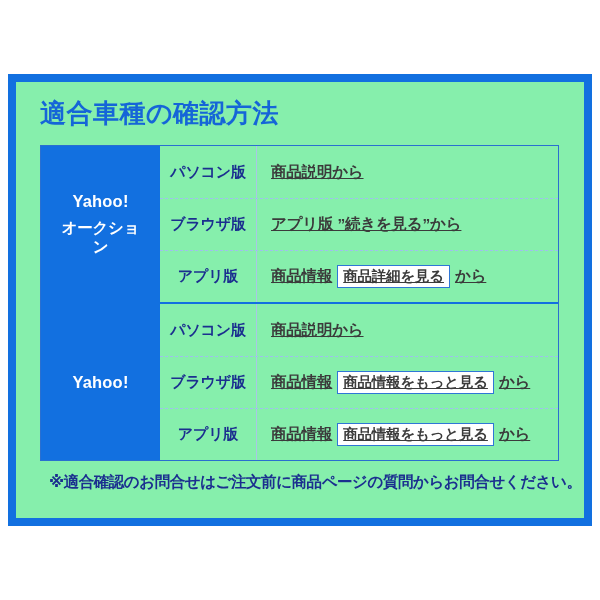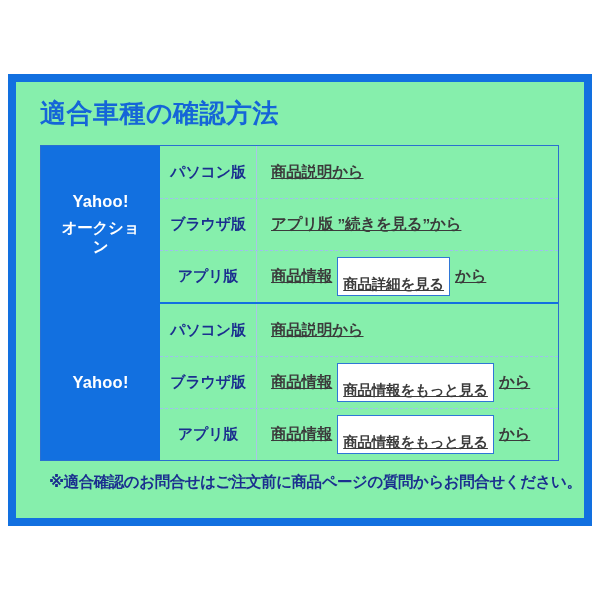--- a/index.html
+++ b/index.html
@@ -137,21 +137,21 @@
     letter-spacing: -0.2px;
     display: flex;
     align-items: center;
     white-space: nowrap;
     box-sizing: border-box;
     text-decoration: underline;
   }
   .row-content .btn {
     display: inline-block;
     border: 1.5px solid #2f76d6;
-    padding: 17px 5px 2px 5px;
+    padding: 1px 5px 2px 5px;
     margin: 0 5px;
     font-size: 14.5px;
     font-weight: bold;
     color: #3b3b3b;
     line-height: 1.25;
     background: #ffffff;
   }
 
   
   .note {

